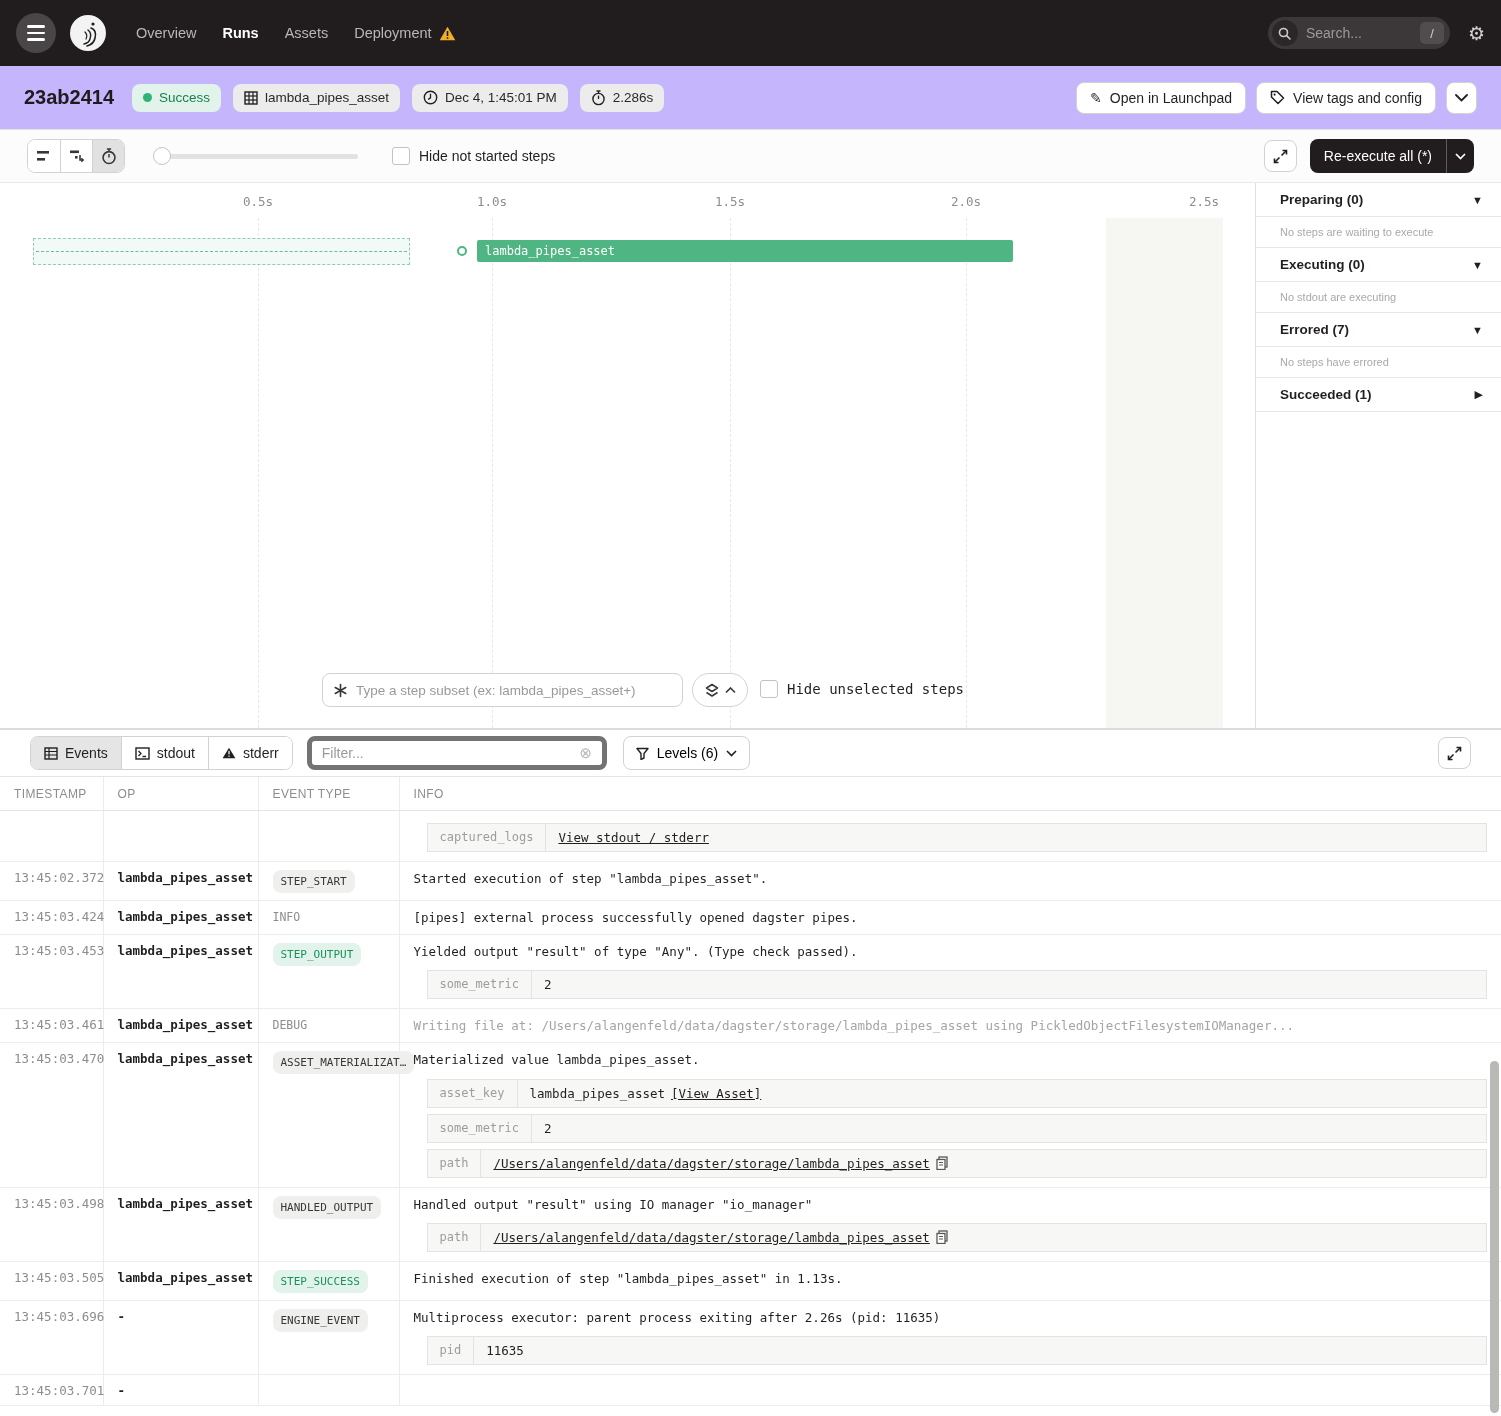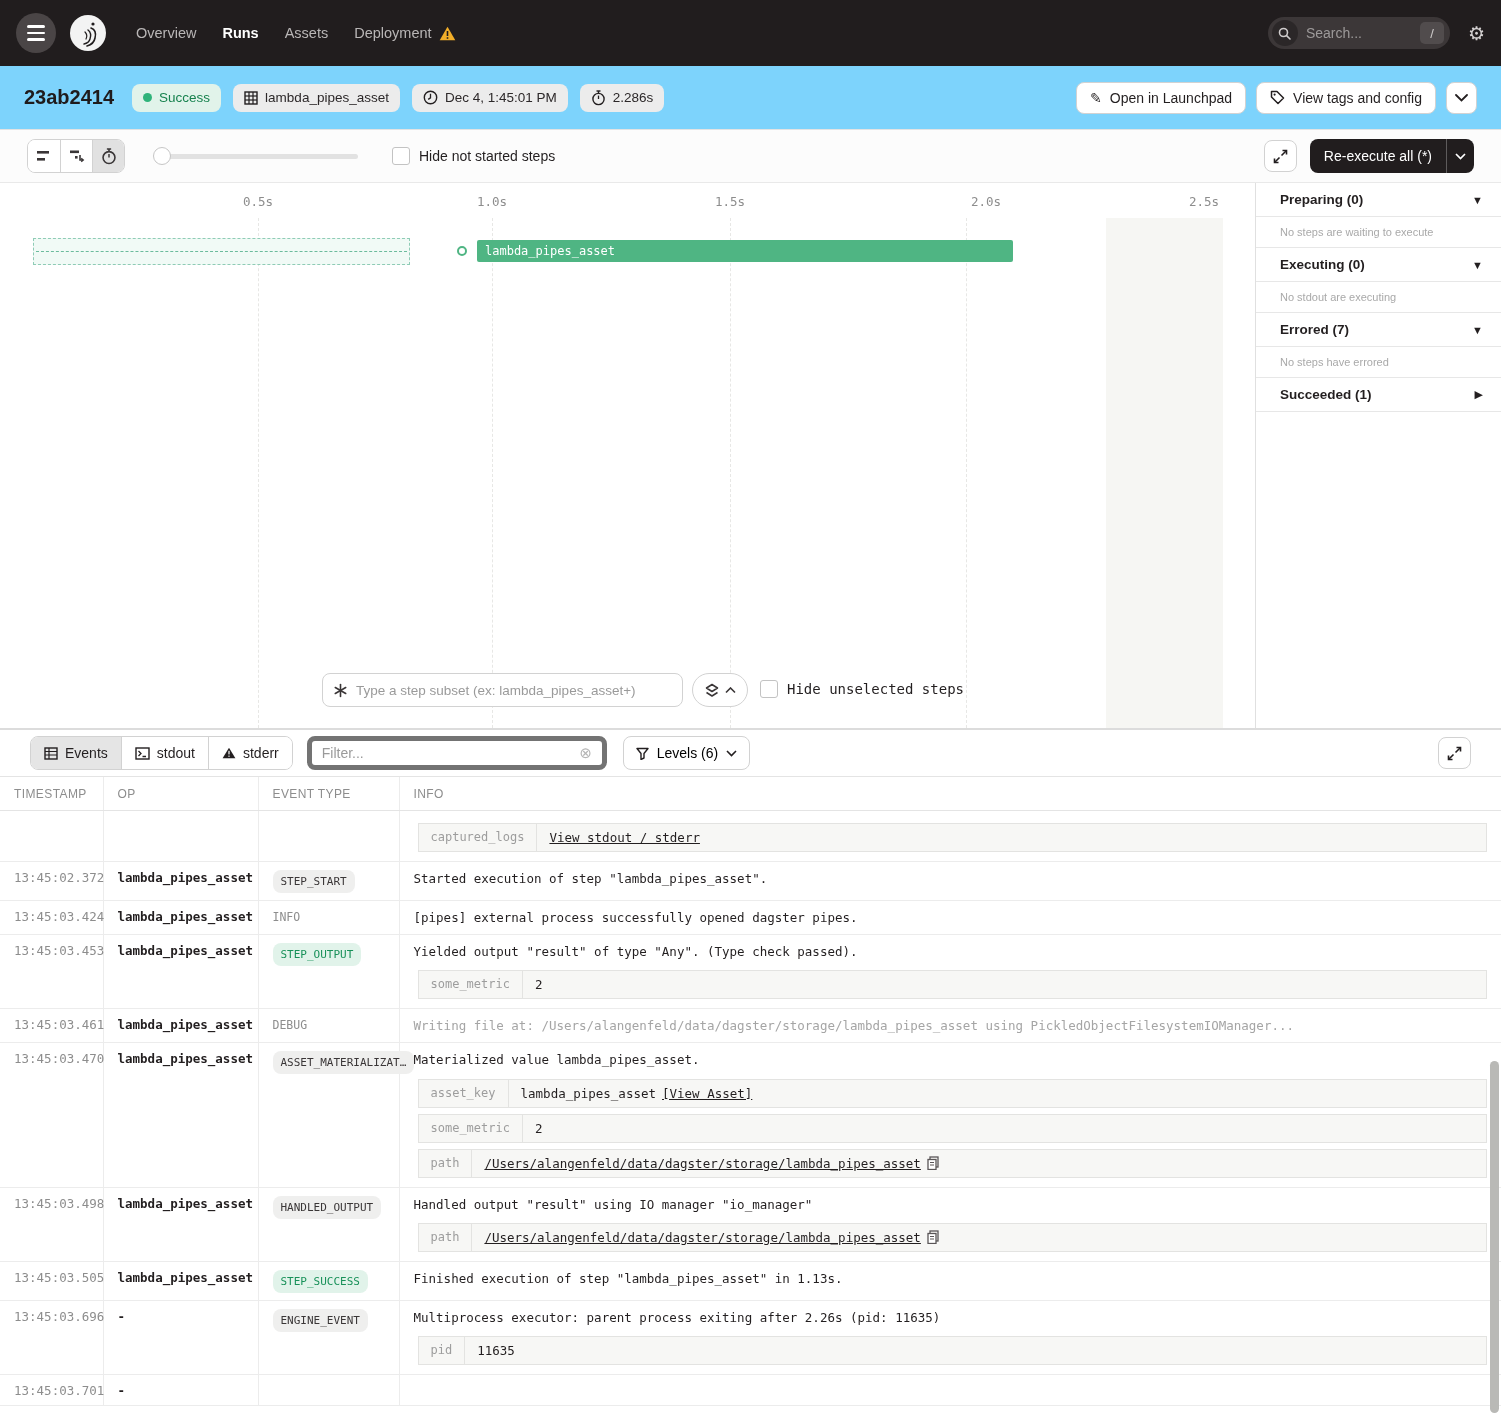--- a/index.html
+++ b/index.html
@@ -17,21 +17,21 @@
   .navitem.active { color:#fff; font-weight:bold; }
   .nav-right { margin-left:auto; display:flex; align-items:center; gap:18px; }
   .searchbox { width:182px; height:32px; background:#3c3738; border-radius:16px; display:flex; align-items:center; padding:0 6px 0 4px; }
   .search-circle { width:26px; height:26px; border-radius:50%; background:#2b2728; display:flex; align-items:center; justify-content:center; }
   .searchbox input { flex:1; background:transparent; border:none; outline:none; color:#cfcccc; font-size:14px; padding:0 8px; min-width:0; font-family:"Liberation Sans",sans-serif; }
   .searchbox input::placeholder { color:#9d9a9a; }
   .slash-badge { background:#514c4d; color:#cfcccc; border-radius:5px; font-size:13px; width:24px; height:22px; display:flex; align-items:center; justify-content:center; }
   .gear { color:#d4d1d1; font-size:19px; background:none; border:none; cursor:pointer; }
 
   
-  .runheader { height:64px; background:#7dd3fc; border-bottom:1px solid #e3e3e3; display:flex; align-items:center; padding:0 24px; gap:12px; }
+  .runheader { height:64px; background:#c4b5fd; border-bottom:1px solid #e3e3e3; display:flex; align-items:center; padding:0 24px; gap:12px; }
   .runid { font-size:20px; font-weight:bold; color:#1f1b1c; margin-right:6px; }
   .pill { height:28px; border-radius:8px; background:#ececec; display:flex; align-items:center; gap:7px; padding:0 11px; font-size:13.5px; color:#2c2829; }
   .pill.success { background:#e1f3ea; color:#17824e; }
   .dot-green { width:9px; height:9px; border-radius:50%; background:#2fb37a; }
   .hdr-right { margin-left:auto; display:flex; gap:10px; align-items:center; }
   .btn { height:32px; border-radius:8px; border:1px solid #d2d2d2; background:#fff; font-size:14px; color:#231f20; display:flex; align-items:center; gap:8px; padding:0 13px; cursor:pointer; font-family:"Liberation Sans",sans-serif; }
   .btn.icon-only { padding:0 8px; }
 
   
   .gtoolbar { height:53px; display:flex; align-items:center; padding:0 27px; border-bottom:1px solid #e9e9e9; background:#fcfcfc; }
@@ -92,21 +92,21 @@
   table.logs td { vertical-align:top; border-bottom:1px solid #ececec; border-right:1px solid #ececec; padding:8px 0 7px 14px; font-size:12.5px; }
   table.logs td:last-child { border-right:none; padding-right:14px; }
   .c-ts { color:#8d8d8d; font-size:11.5px; }
   .c-op { color:#231f20; font-weight:bold; font-size:12.5px; }
   .evplain { color:#8d8d8d; font-size:11.5px; }
   .badge { display:inline-block; font-size:11px; padding:5px 8px; border-radius:8px; white-space:nowrap; }
   .badge.gray { background:#efefee; color:#3a3637; }
   .badge.green { background:#e1f3ea; color:#189159; }
   .info-text { color:#231f20; line-height:1.45; }
   .info-text.muted { color:#a5a5a5; }
-  .meta { display:flex; border:1px solid #e3e3e1; background:#f7f7f5; margin:9px 0 2px 4px; align-items:stretch;text-align:center; }
+  .meta { display:flex; border:1px solid #e3e3e1; background:#f7f7f5; margin:9px 0 2px 13px; align-items:stretch;text-align:center; }
   .meta + .meta { margin-top:6px; }
   .mkey { color:#9d9d9d; padding:6px 12px; border-right:1px solid #e3e3e1; white-space:nowrap; font-size:12px; }
   .mval { padding:6px 12px; color:#231f20; display:flex; align-items:center; gap:6px; flex-wrap:wrap; }
   a.mlink { color:#231f20; text-decoration:underline; cursor:pointer; }
   .copyicon { color:#5a5657; cursor:pointer; display:inline-flex; }
   .row-clip td { padding-top:0; }
   .row-clip .meta { margin-top:4px; }
   .scrollthumb { position:absolute; right:2px; top:284px; width:9px; height:352px; background:#b9b9b6; border-radius:5px; }
 
   svg.ic { display:block; }
@@ -266,21 +266,21 @@
       </span>
     </div>
   </div>
 </div>
 
 <div class="ganttwrap">
   <div class="gantt-left mono">
     <span class="g-axis-label" style="left:258px">0.5s</span>
     <span class="g-axis-label" style="left:492px">1.0s</span>
     <span class="g-axis-label" style="left:730px">1.5s</span>
-    <span class="g-axis-label" style="left:986px">2.0s</span>
+    <span class="g-axis-label" style="left:966px">2.0s</span>
     <span class="g-axis-label" style="left:1204px">2.5s</span>
     <div class="g-gridline" style="left:258px"></div>
     <div class="g-gridline" style="left:492px"></div>
     <div class="g-gridline" style="left:730px"></div>
     <div class="g-gridline" style="left:966px"></div>
     <div class="g-gridline" style="left:1204px"></div>
     <div class="g-shade"></div>
     <div class="g-wait"></div>
     <div class="g-marker"></div>
     <div class="g-bar">lambda_pipes_asset</div>

